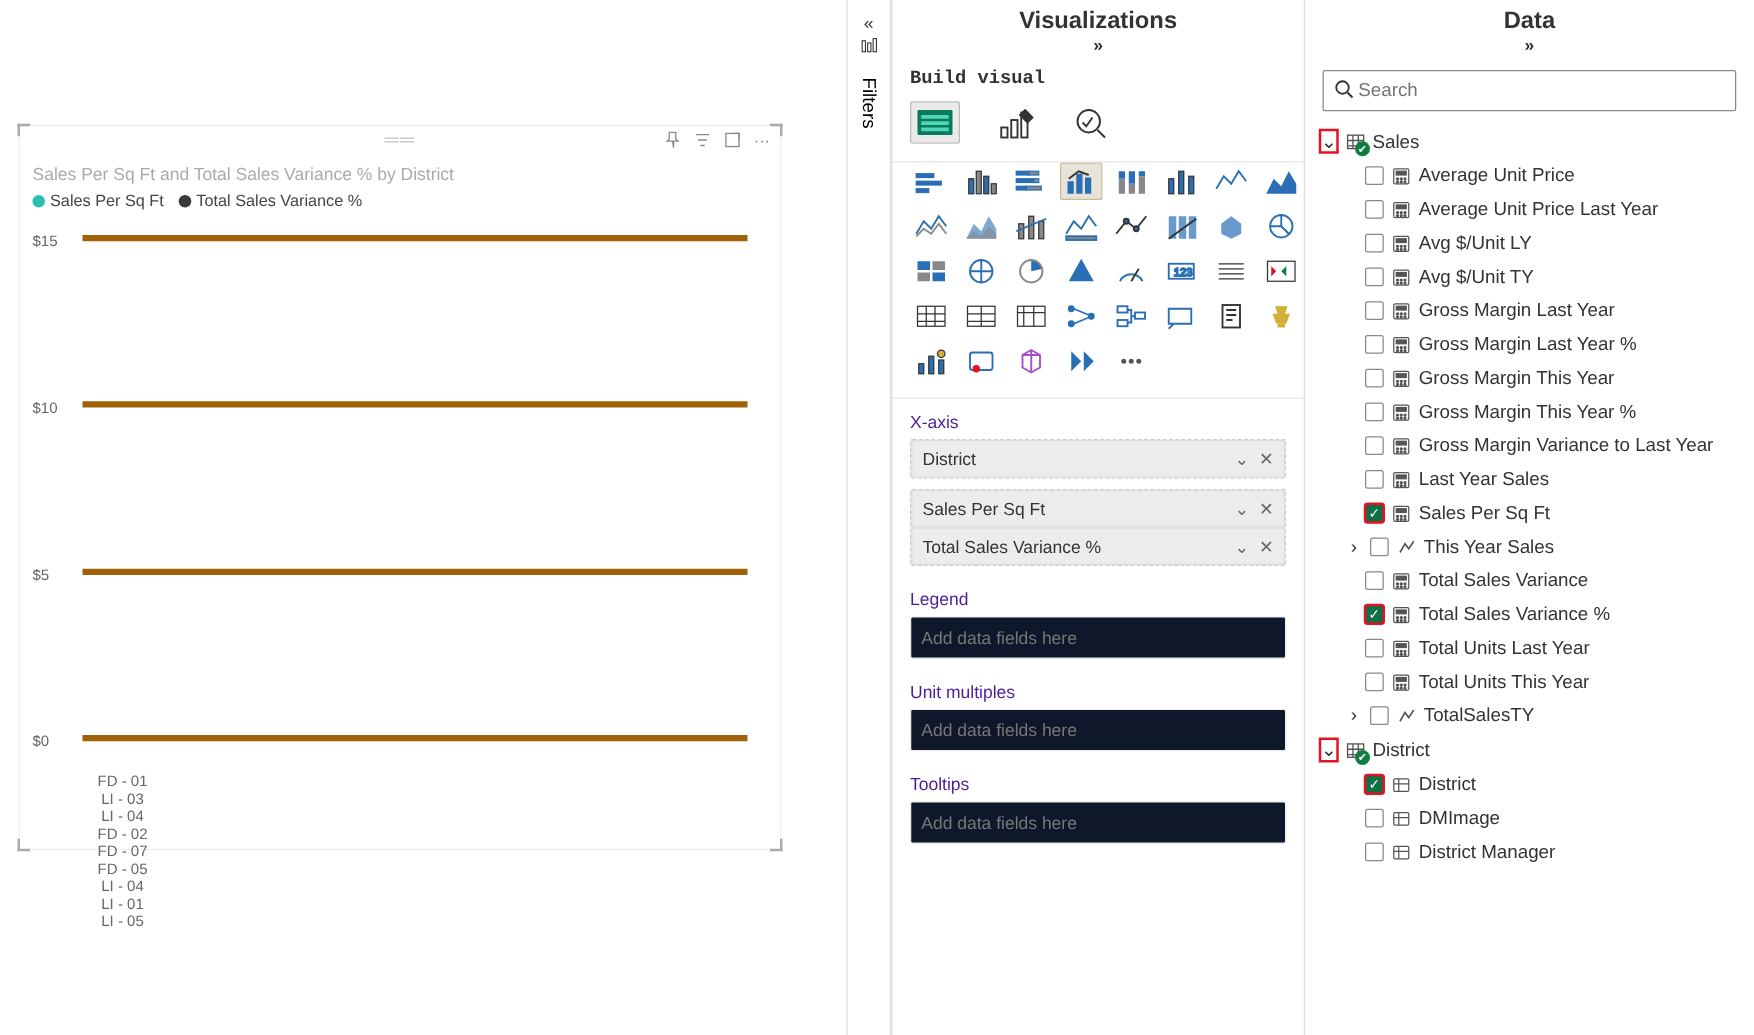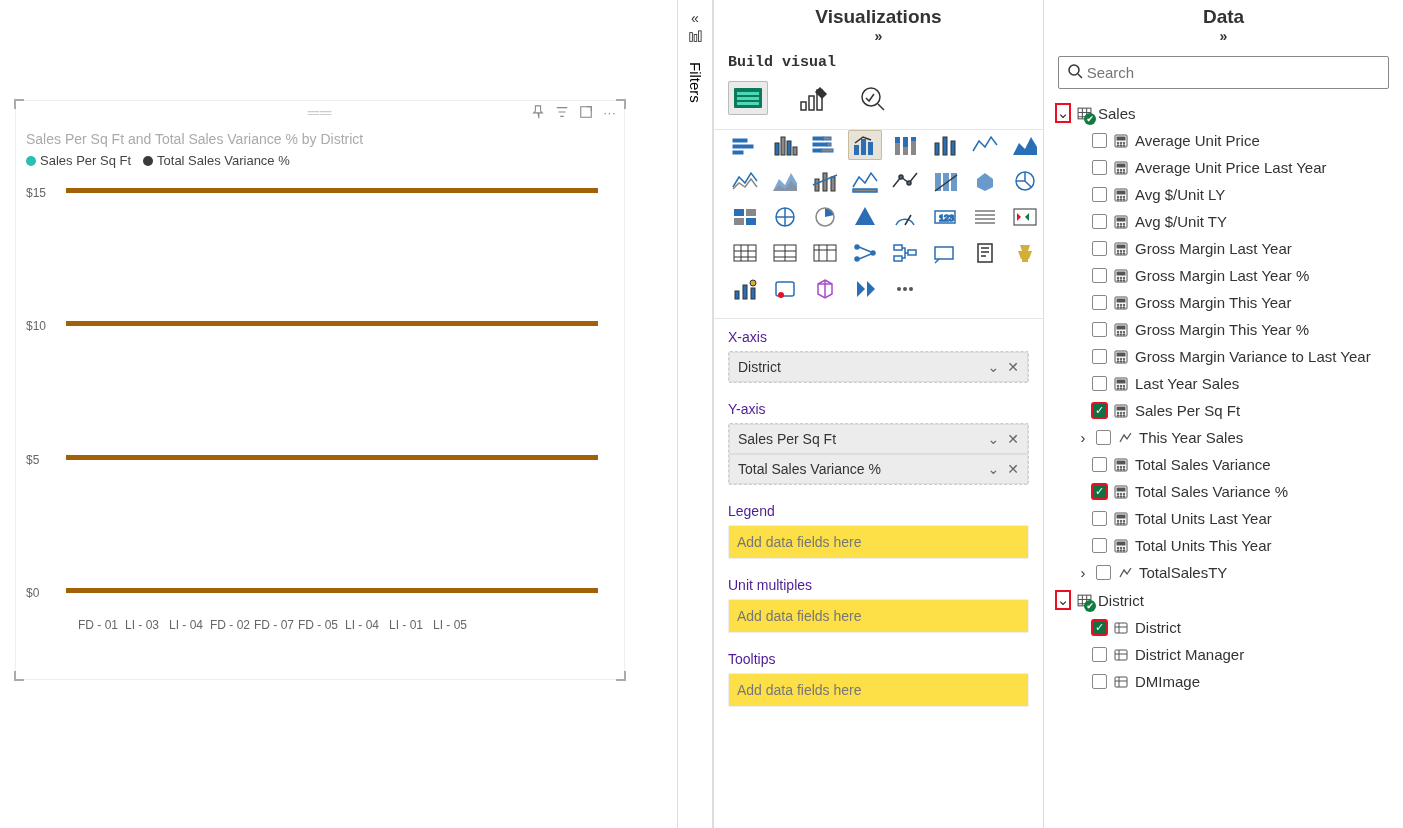--- a/index.html
+++ b/index.html
@@ -19,21 +19,21 @@
 .legend { display: flex; gap: 12px; padding: 4px 10px 20px 10px; font-size: 13px; color: #444; }
 .legend-item { display: flex; align-items: center; gap: 4px; }
 .swatch { width: 10px; height: 10px; border-radius: 50%; }
 .chart-plot { position: relative; height: 400px; margin-left: 50px; margin-right: 10px; }
 .gridline { position: absolute; left: 0; right: 16px; border-top: 5px solid #a16207; }
 .ylabel { position: absolute; left: -40px; font-size: 12px; color: #666; transform: translateY(-50%); }
 .bars { position: absolute; left: 10px; right: 10px; bottom: 0; top: 0; display: flex; justify-content: space-around; align-items: flex-end; }
 .bar-group { display: flex; align-items: flex-end; gap: 2px; width: 44px; }
 .bar-aqua { width: 22px; background: #2bbfb0; }
 .bar-grey { width: 22px; background: #555; }
-.xlabels { display: flex; justify-content: flex-start; margin-left: 60px; margin-right: 20px; margin-top: 30px; font-size: 12px; color: #666; }
+.xlabels { display: flex; justify-content: center; margin-left: 60px; margin-right: 20px; margin-top: 30px; font-size: 12px; color: #666; flex-direction: column; }
 .xlabels span { width: 44px; text-align: center; white-space: nowrap; }
 
 .filters-rail { width: 36px; border-left: 1px solid #ddd; border-right: 1px solid #ddd; display: flex; flex-direction: column; align-items: center; padding-top: 10px; }
 .chevron2 { font-size: 14px; cursor:pointer; }
 .vertical-text { writing-mode: vertical-rl; font-size: 15px; margin-top: 15px; color: #000; }
 .rail-icon { margin-top: 4px; font-size: 12px; }
 
 .panel { border-left: 1px solid #ddd; display: flex; flex-direction: column; }
 .vis-panel { width: 330px; }
 .data-panel { width: 360px; border-right: none; }
@@ -44,21 +44,21 @@
 .builder-tab svg { display:block; }
 .builder-tab.active { background: #eaeaea; border-radius: 2px; box-shadow: inset 0 0 0 1px #bbb; padding:3px; }
 .viz-gallery { display: grid; grid-template-columns: repeat(8, 34px); gap: 6px; padding: 0 14px 14px 14px; }
 .viz-icon { width: 34px; height: 30px; display: flex; align-items: center; justify-content: center; cursor: pointer; border-radius: 2px;}
 .viz-icon.sel { background: #e8e3d8; box-shadow: inset 0 0 0 1px #c7bca0; }
 .field-well { padding: 0 14px 8px 14px; }
 .well-label { font-size: 14px; padding: 10px 0 6px 0; color: #4c1d95; }
 .well-box { background: #f7f7f7; border: 1px dashed #ccc; border-radius: 2px; }
 .well-pill { background: #ececec; border: 1px solid #ddd; padding: 6px 8px; font-size: 14px; display: flex; align-items: center; justify-content: space-between; }
 .well-pill .pill-actions { display: flex; gap: 8px; color: #666; }
-.well-placeholder { padding: 8px; color: #777; font-size: 14px; background:#fde047; border: 1px solid #eee; border-radius:2px;}
+.well-placeholder { padding: 8px; color: #777; font-size: 14px; background:#0f172a; border: 1px solid #eee; border-radius:2px;}
 hr.panel-div { border: none; border-top: 1px solid #e5e5e5; margin: 0; }
 
 .search-box { margin: 6px 14px 10px 14px; display: flex; align-items: center; border: 1px solid #888; border-radius: 2px; padding: 6px 8px; }
 .search-box input { border: none; outline: none; flex: 1; font-size: 15px; }
 .tree { padding: 0 8px; overflow: auto; flex: 1; }
 .tree-row { display: flex; align-items: center; gap: 6px; padding: 5px 2px; font-size: 15px; }
 .tree-row .cb { width: 15px; height: 15px; border: 1px solid #888; border-radius: 2px; flex-shrink: 0; display:flex; align-items:center; justify-content:center;}
 .tree-row .cb.checked { background: #107045; border-color: #0a6a40; color: #fff; font-size: 11px; }
 .table-caret { width: 14px; display:inline-flex; justify-content:center; cursor:pointer;}
 .indent0 { padding-left: 4px; }
@@ -468,21 +468,20 @@
           <div class="well-pill">
             <span>District</span>
             <span class="pill-actions">
               <span>⌄</span>
               <span>✕</span>
             </span>
           </div>
         </div>
       </div>
       <div class="field-well">
-        <div class="well-label">Y-axis</div>
         <div class="well-box">
           <div class="well-pill">
             <span>Sales Per Sq Ft</span>
             <span class="pill-actions">
               <span>⌄</span>
               <span>✕</span>
             </span>
           </div>
           <div class="well-pill">
             <span>Total Sales Variance %</span>
@@ -812,26 +811,26 @@
         <span>District</span>
       </div>
       <div class="tree-row indent1">
         <span class="cb"></span>
         <span class="calc-icon">
           <svg width="14" height="14" viewBox="0 0 14 14" stroke="#555" fill="none">
             <rect x="1" y="2" width="12" height="10" rx="1"></rect>
             <path d="M1 6h12M5 2v10"></path>
           </svg>
         </span>
-        <span>District Manager</span>
+        <span>DMImage</span>
       </div>
       <div class="tree-row indent1">
         <span class="cb"></span>
         <span class="calc-icon">
           <svg width="14" height="14" viewBox="0 0 14 14" stroke="#555" fill="none">
             <rect x="1" y="2" width="12" height="10" rx="1"></rect>
             <path d="M1 6h12M5 2v10"></path>
           </svg>
         </span>
-        <span>DMImage</span>
+        <span>District Manager</span>
       </div>
     </div>
 </div>
 
 </body></html>

